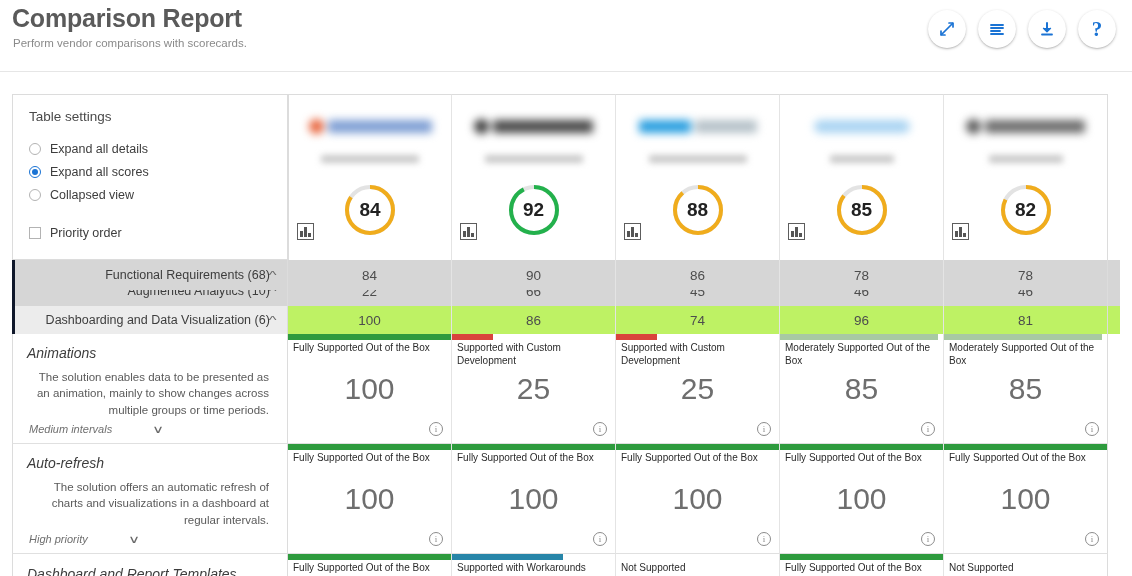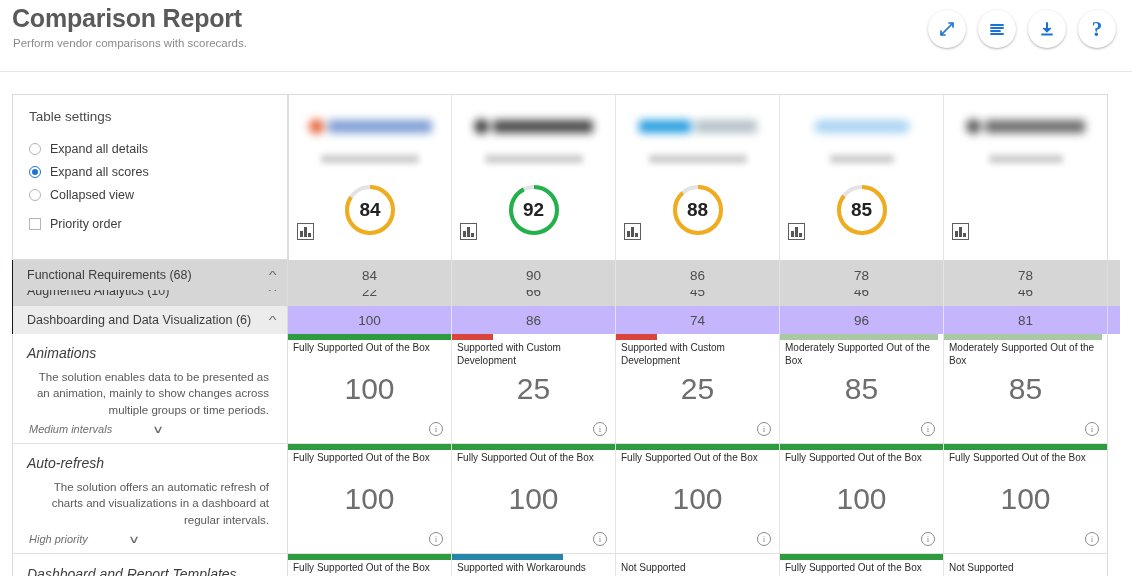--- a/index.html
+++ b/index.html
@@ -71,21 +71,21 @@
     width: 12px; height: 12px; border-radius: 50%;
     border: 1px solid #b3b3b3; background: #fff;
     flex: 0 0 12px; position: relative;
   }
   .radio-mark.on { border-color: #1a73d4; }
   .radio-mark.on::after {
     content: ""; position: absolute; left: 2px; top: 2px;
     width: 6px; height: 6px; border-radius: 50%; background: #1a73d4;
   }
   .radio-label { font-size: 12.5px; color: #3d3d3d; }
-  .check-row { margin-top: 7px; }
+  .check-row { margin-top: 16px; }
   .check-mark {
     width: 12px; height: 12px; border: 1px solid #b3b3b3;
     background: #fff; flex: 0 0 12px;
   }
 
   
   .vendor-card {
     background: #fff;
     border-top: 1px solid #dcdcdc;
     border-right: 1px solid #e4e4e4;
@@ -127,39 +127,39 @@
     border: 1px solid #5d5d5d; background: #fff;
     display: flex; align-items: flex-end; justify-content: center;
     padding-bottom: 2px; gap: 1px; cursor: pointer;
   }
   .mini-chart-btn i { display: block; width: 3px; background: #555; }
 
   
   .cat-row { display: flex; width: 100%; }
   .cat-name {
     width: 276px; flex: 0 0 276px;
-    display: flex; align-items: center; justify-content: space-between;
+    display: flex; align-items: center; justify-content: flex-end;
     padding: 0 12px 0 14px;
     font-size: 12.5px; color: #3d3d3d;
-    border-left: 1px solid #0f172a; border-right: 1px solid #dcdcdc;
+    border-left: 3px solid #0f172a; border-right: 1px solid #dcdcdc;
   }
   .cat-val {
     width: 164px; flex: 0 0 164px;
     display: flex; align-items: center; justify-content: center;
     font-size: 13.5px; color: #4d4d4d;
     border-right: 1px solid #e4e4e4;
   }
   .cat-val.last { border-right: 1px solid #dcdcdc; }
   .cat-row.level1 { height: 30px; background: #d6d6d6; }
   .cat-row.level1 .cat-name { background: #d6d6d6; }
   .cat-row.clipped { height: 16px; overflow: hidden; background: #d6d6d6; }
   .cat-row.clipped .cat-name, .cat-row.clipped .cat-val {
     height: 30px; margin-top: -14px;
   }
-  .cat-row.level2 { height: 28px; background: #c4b5fd; }
+  .cat-row.level2 { height: 28px; background: #bef264; }
   .cat-row.level2 .cat-name { background: #ececec; }
   .chev {
     font-size: 11px; color: #6a6a6a; line-height: 1;
     transform: scaleX(1.5); cursor: pointer;
   }
 
   
   .crit-row { display: flex; width: 100%; background: #fff; }
   .crit-left {
     width: 276px; flex: 0 0 276px;
@@ -373,20 +373,27 @@
           <span class="logo-bar" style="width:100px;background:#6d6d6d"></span>
         </div>
         <div class="vendor-sub">
             <span class="sub-bar" style="width:74px"></span>
           </div>
         <div class="mini-chart-btn">
           <i style="height:6px"></i>
             <i style="height:10px"></i>
             <i style="height:4px"></i>
         </div>
+        <div class="gauge">
+          <svg width="54" height="54" viewBox="0 0 54 54">
+            <circle cx="27" cy="27" r="23" fill="none" stroke="#e3e3e3" stroke-width="4"></circle>
+            <circle cx="27" cy="27" r="23" fill="none" stroke="#f0ac1c" stroke-width="4" stroke-dasharray="118.5 25.5" stroke-linecap="butt" transform="rotate(-90 27 27)"></circle>
+          </svg>
+          <div class="gauge-num">82</div>
+        </div>
       </div>
     </div>
   </div>
 
   <div class="cat-row level1">
     <div class="cat-name">
       <span>Functional Requirements (68)</span>
       <span class="chev">^</span>
     </div>
     <div class="cat-val">84</div>

